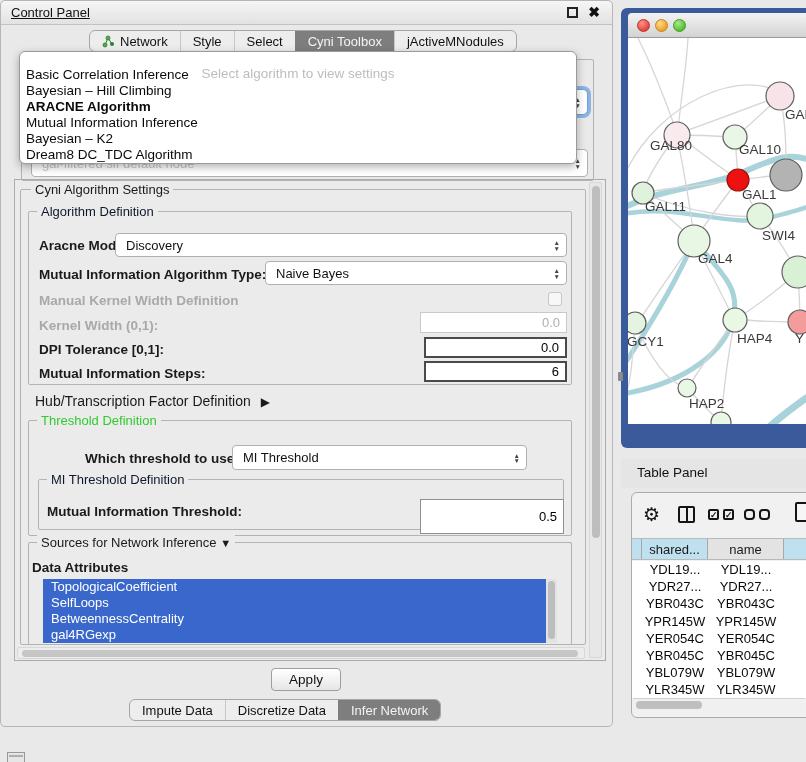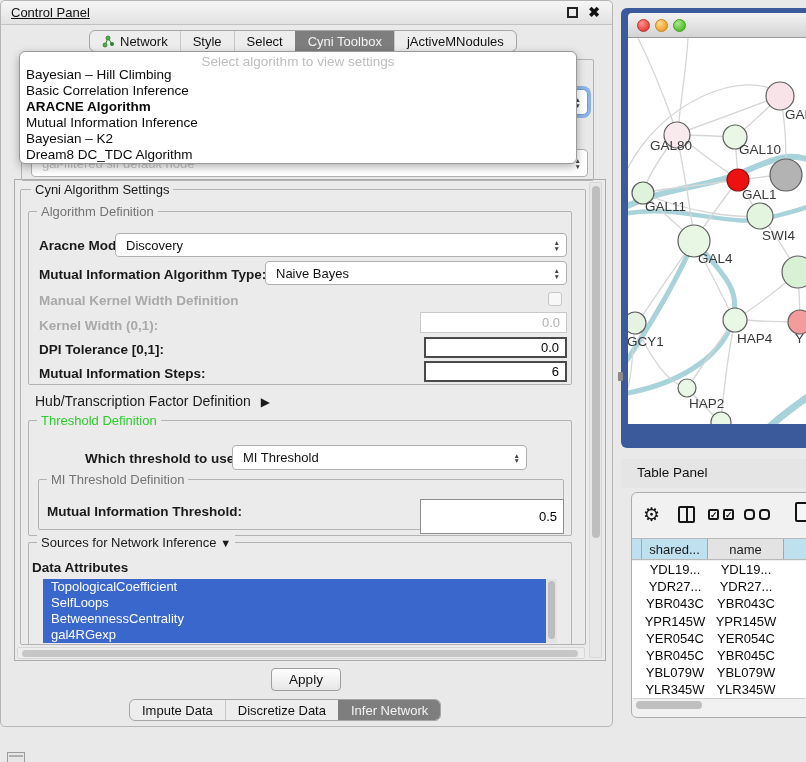--- a/index.html
+++ b/index.html
@@ -32,21 +32,21 @@
   .tab.selected { background:#7E7E7E; color:#F4F4F4; border-left-color:#7E7E7E; }
   #top-tabbar { left:88px; top:29px; }
   #bottom-tabbar { left:128px; top:698px; }
 
   
   #algo-popup {
     position:absolute; left:18px; top:50px; width:558px; height:113px;
     background:#FFFFFF; border:1px solid #9A9A9A; border-radius:6px;
     box-shadow:0 3px 8px rgba(0,0,0,.30); z-index:40; overflow:hidden;
   }
-  #algo-popup .placeholder { height:15px; padding-top:2px; text-align:center; color:#BDBDBD; font-size:13.5px; }
+  #algo-popup .placeholder { height:15px; padding-top:14px; text-align:center; color:#BDBDBD; font-size:13.5px; }
   #algo-popup .item { height:16px; line-height:16px; padding-left:6px; font-size:13.5px; color:#0A0A0A; }
   #algo-popup .item.bold { font-weight:bold; }
 
   
   .group { position:absolute; border:1px solid #B3B3B3; border-radius:2px; }
   .gtitle { position:absolute; top:-8px; left:8px; background:#EBEBEB; padding:0 4px; font-size:13px; white-space:nowrap; }
   #grp-inference { left:20px; top:58px; width:573px; height:122px; z-index:1; }
   .combo {
     position:absolute; background:#FFF; border:1px solid #B0B0B0; border-radius:4px;
     font-size:13px; color:#111; display:flex; align-items:center;
@@ -56,21 +56,21 @@
     display:flex; flex-direction:column; font-size:6.5px; line-height:5.5px; color:#444; }
   #combo-algo { left:30px; top:88px; width:557px; height:26px; z-index:2;
     border:1px solid #6E9FD8; box-shadow:0 0 0 3px rgba(110,160,225,.75); border-radius:5px; }
   #combo-net { left:30px; top:148px; width:557px; height:28px; z-index:2; color:#C7C7C7; }
 
   
   #settings-panel {
     position:absolute; left:13px; top:178px; width:592px; height:482px;
     background:#EBEBEB; border:1px solid #ABABAB;
   }
-  .blue-title { color:#737373; }
+  .blue-title { color:#0f172a; }
   .green-title { color:#2FCB2F; }
   .lbl { position:absolute; font-size:13.5px; white-space:nowrap; }
   .lbl.b { font-weight:bold; }
   .lbl.dis { color:#A9A9A9; font-weight:bold; }
   .field { position:absolute; background:#FFF; font-size:13px; display:flex; align-items:center; justify-content:flex-end; padding:0 6px; }
   .field.strong { border:2px solid #4A4A4A; color:#000; }
   .field.dis { border:1px solid #C9C9C9; color:#AFAFAF; }
   .field.norm { border:1px solid #8F8F8F; color:#000; }
   .checkbox { position:absolute; width:14px; height:14px; border:1px solid #C6C6C6; border-radius:3px; background:#F7F7F7; }
 
@@ -177,22 +177,22 @@
   <div id="combo-algo" class="combo">
     <span class="arrows">▲<br>▼</span>
   </div>
   <div id="combo-net" class="combo">
     <span>gal-filtered sif default node</span>
     <span class="arrows">▲<br>▼</span>
   </div>
 
   <div id="algo-popup">
     <div class="placeholder">Select algorithm to view settings</div>
+    <div class="item">Basic Correlation Inference</div>
     <div class="item">Bayesian – Hill Climbing</div>
-    <div class="item">Basic Correlation Inference</div>
     <div class="item bold">ARACNE Algorithm</div>
     <div class="item">Mutual Information Inference</div>
     <div class="item">Bayesian – K2</div>
     <div class="item">Dream8 DC_TDC Algorithm</div>
   </div>
 
   <div id="settings-panel">
     <div class="group" style="left:5px; top:9px; width:566px; height:456px;">
       <span class="gtitle" style="left:10px;">Cyni Algorithm Settings</span>
     </div>

